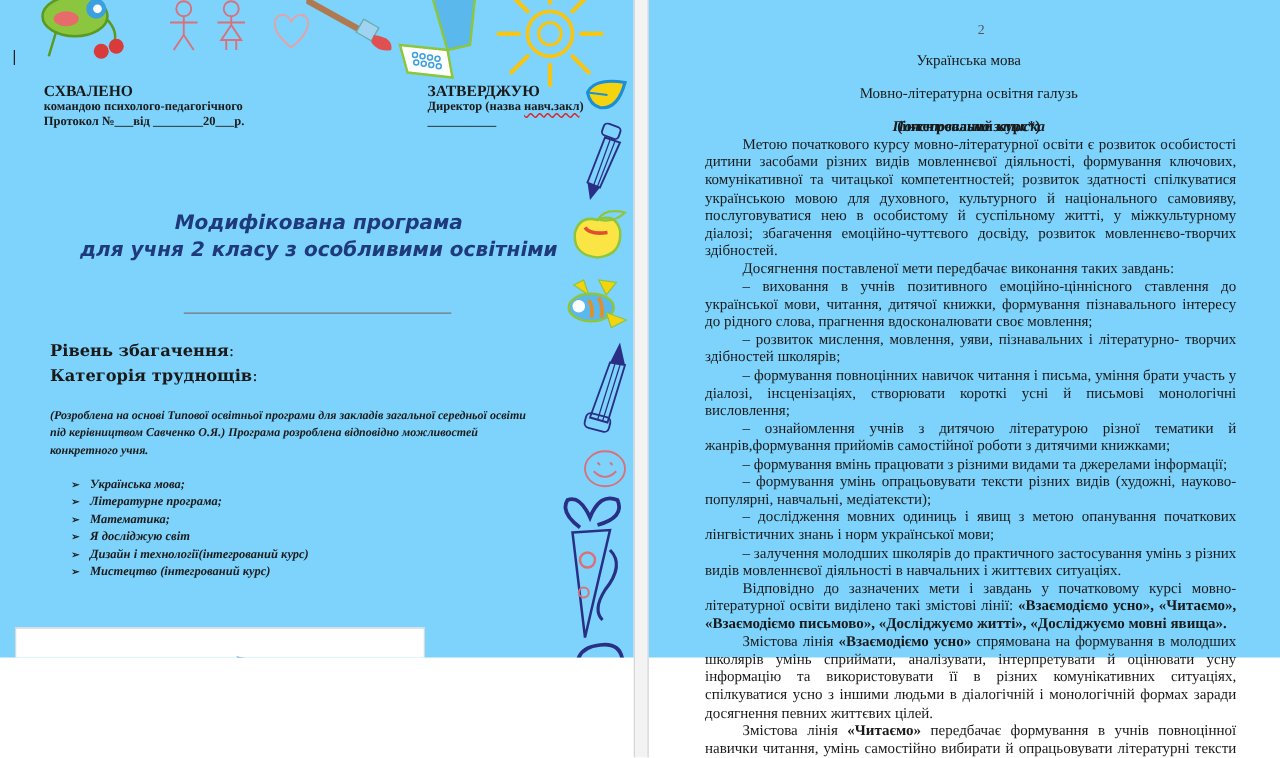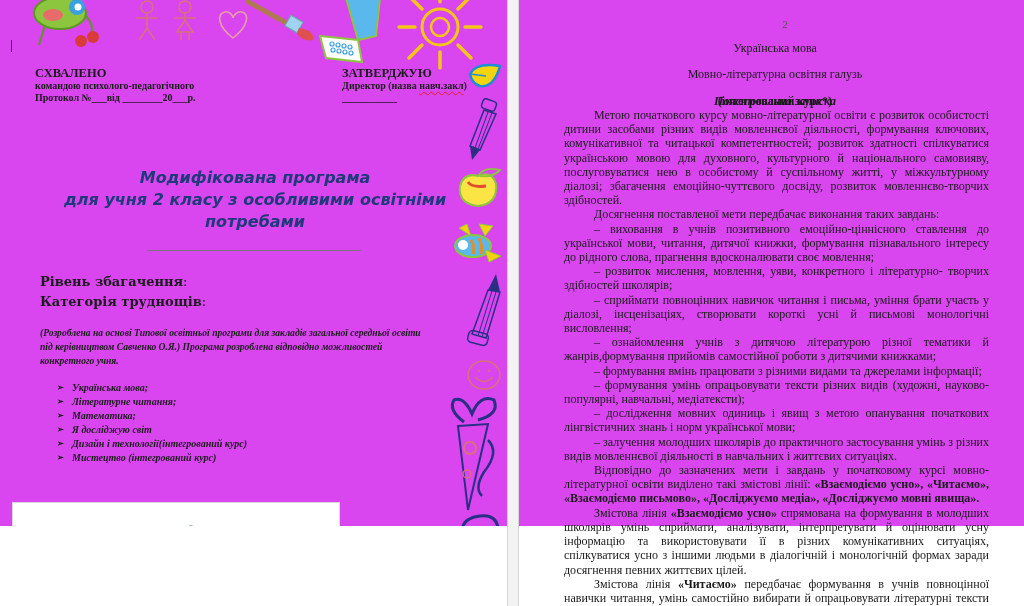--- a/index.html
+++ b/index.html
@@ -1,19 +1,19 @@
 <!DOCTYPE html>
 <html><head>
 <meta charset="utf-8">
 <style>
   * { box-sizing: border-box; margin: 0; padding: 0; }
   html, body { width: 1024px; height: 606px; overflow: hidden; background: #ffffff; }
   body { position: relative; font-family: "Liberation Serif", serif; color: #1a1a1a; }
 
-  .page { position: absolute; top: 0; height: 526px; background: #d946ef; overflow: hidden; }
+  .page { position: absolute; top: 0; height: 526px; background: #7dd3fc; overflow: hidden; }
   #page-left { left: 0; width: 507px; }
   #page-right { left: 519px; width: 505px; }
   .gutter { position: absolute; left: 507px; top: 0; width: 12px; height: 606px; background: #f3f3f3; border-left: 1px solid #d6d6d6; border-right: 1px solid #d6d6d6; }
 
   .caret { position: absolute; left: 11px; top: 40px; width: 1px; height: 12px; background: #222; }
 
   
   .approve { position: absolute; top: 66px; font-size: 10px; line-height: 12px; font-weight: bold; }
   .approve .hdr { font-size: 12.5px; line-height: 14px; }
   #approved-block { left: 35px; }
@@ -170,41 +170,40 @@
   <svg class="deco" style="left:452px;top:512px" width="56" height="94" viewBox="0 0 56 94">
     <path d="M28 4 Q44 2 46 16 Q56 22 48 34 Q52 46 38 48 Q30 58 18 50 Q4 50 8 38 Q0 28 10 20 Q10 6 28 4 Z" fill="none" stroke="#2a2f86" stroke-width="3"></path>
     <path d="M18 20 Q28 14 34 24 Q26 34 18 28" fill="none" stroke="#2a2f86" stroke-width="2.5"></path>
     <path d="M26 52 L24 94 M34 50 L36 94" stroke="#d9707a" stroke-width="1.5"></path>
     <path d="M2 80 L12 94 L0 94 Z" fill="#2a2f86"></path>
   </svg>
 
   <div class="doc-title">
     <div>Модифікована програма</div>
     <div>для учня 2 класу з особливими освітніми</div>
-    <div>потребами</div>
   </div>
   <div class="title-rule"></div>
 
   <div id="support-level" class="support"><span>Рівень збагачення</span><span class="colon">:</span></div>
   <div id="difficulty-cat" class="support"><span>Категорія труднощів</span><span class="colon">:</span></div>
 
   <div class="developed">
     <div>(Розроблена на основі Типової освітньої програми для закладів загальної середньої освіти</div>
     <div>під керівництвом Савченко О.Я.) Програма розроблена відповідно можливостей</div>
     <div>конкретного учня.</div>
   </div>
 
   <ul class="subjects">
     <li>
         <span class="arrow">➢</span>
         <span>Українська мова;</span>
       </li>
     <li>
         <span class="arrow">➢</span>
-        <span>Літературне читання;</span>
+        <span>Літературне програма;</span>
       </li>
     <li>
         <span class="arrow">➢</span>
         <span>Математика;</span>
       </li>
     <li>
         <span class="arrow">➢</span>
         <span>Я досліджую світ</span>
       </li>
     <li>
@@ -268,23 +267,23 @@
 <div class="rp page-num">2</div>
 <div class="rp center-line" id="subject-title">Українська мова</div>
 <div class="rp center-line" id="subject-sub">(інтегрований курс*)</div>
 <div class="rp center-line" id="subject-area">Мовно-літературна освітня галузь</div>
 <div class="rp center-line" id="note-title">Пояснювальна записка</div>
 
 <div class="body-text">
   <p class="indent">Метою початкового курсу мовно-літературної освіти є розвиток особистості дитини засобами різних видів мовленнєвої діяльності, формування ключових, комунікативної та читацької компетентностей; розвиток здатності спілкуватися українською мовою для духовного, культурного й національного самовияву, послуговуватися нею в особистому й суспільному житті, у міжкультурному діалозі; збагачення емоційно-чуттєвого досвіду, розвиток мовленнєво-творчих здібностей.</p>
   <p class="indent">Досягнення поставленої мети передбачає виконання таких завдань:</p>
   <p class="dash">–  виховання в учнів позитивного емоційно-ціннісного ставлення до української мови, читання, дитячої книжки, формування пізнавального інтересу до рідного слова, прагнення вдосконалювати своє мовлення;</p>
-  <p class="dash">–  розвиток мислення, мовлення, уяви, конкретного і літературно- творчих здібностей школярів;</p>
-  <p class="dash">–  сприймати повноцінних навичок читання і письма, уміння брати участь у діалозі, інсценізаціях, створювати короткі усні й письмові монологічні висловлення;</p>
+  <p class="dash">–  розвиток мислення, мовлення, уяви, пізнавальних і літературно- творчих здібностей школярів;</p>
+  <p class="dash">–  формування повноцінних навичок читання і письма, уміння брати участь у діалозі, інсценізаціях, створювати короткі усні й письмові монологічні висловлення;</p>
   <p class="dash">–  ознайомлення учнів з дитячою літературою різної тематики й жанрів,формування прийомів самостійної роботи з дитячими книжками;</p>
   <p class="dash">–  формування вмінь працювати з різними видами та джерелами інформації;</p>
   <p class="dash">–  формування умінь опрацьовувати тексти різних видів (художні, науково-популярні, навчальні, медіатексти);</p>
   <p class="dash">–  дослідження мовних одиниць і явищ з метою опанування початкових лінгвістичних знань і норм української мови;</p>
   <p class="dash">–  залучення молодших школярів до практичного застосування умінь з різних видів мовленнєвої діяльності в навчальних і життєвих ситуаціях.</p>
-  <p class="indent"><span>Відповідно до зазначених мети і завдань у початковому курсі мовно-літературної освіти виділено такі змістові лінії: </span><span class="b">«Взаємодіємо усно», «Читаємо», «Взаємодіємо письмово», «Досліджуємо медіа», «Досліджуємо мовні явища».</span></p>
+  <p class="indent"><span>Відповідно до зазначених мети і завдань у початковому курсі мовно-літературної освіти виділено такі змістові лінії: </span><span class="b">«Взаємодіємо усно», «Читаємо», «Взаємодіємо письмово», «Досліджуємо житті», «Досліджуємо мовні явища».</span></p>
   <p class="indent"><span>Змістова лінія </span><span class="b">«Взаємодіємо усно»</span><span> спрямована на формування в молодших школярів умінь сприймати, аналізувати, інтерпретувати й оцінювати усну інформацію та використовувати її в різних комунікативних ситуаціях, спілкуватися усно з іншими людьми в діалогічній і монологічній формах заради досягнення певних життєвих цілей.</span></p>
   <p class="indent"><span>Змістова лінія </span><span class="b">«Читаємо»</span><span> передбачає формування в учнів повноцінної навички читання, умінь самостійно вибирати й опрацьовувати літературні тексти різних видів, дитячі книжки, висловлювати своє ставлення до прочитаного, сприймати художній текст як засіб збагачення особистого емоційно-чуттєвого,</span></p>
 </div>
 
 </body></html>

